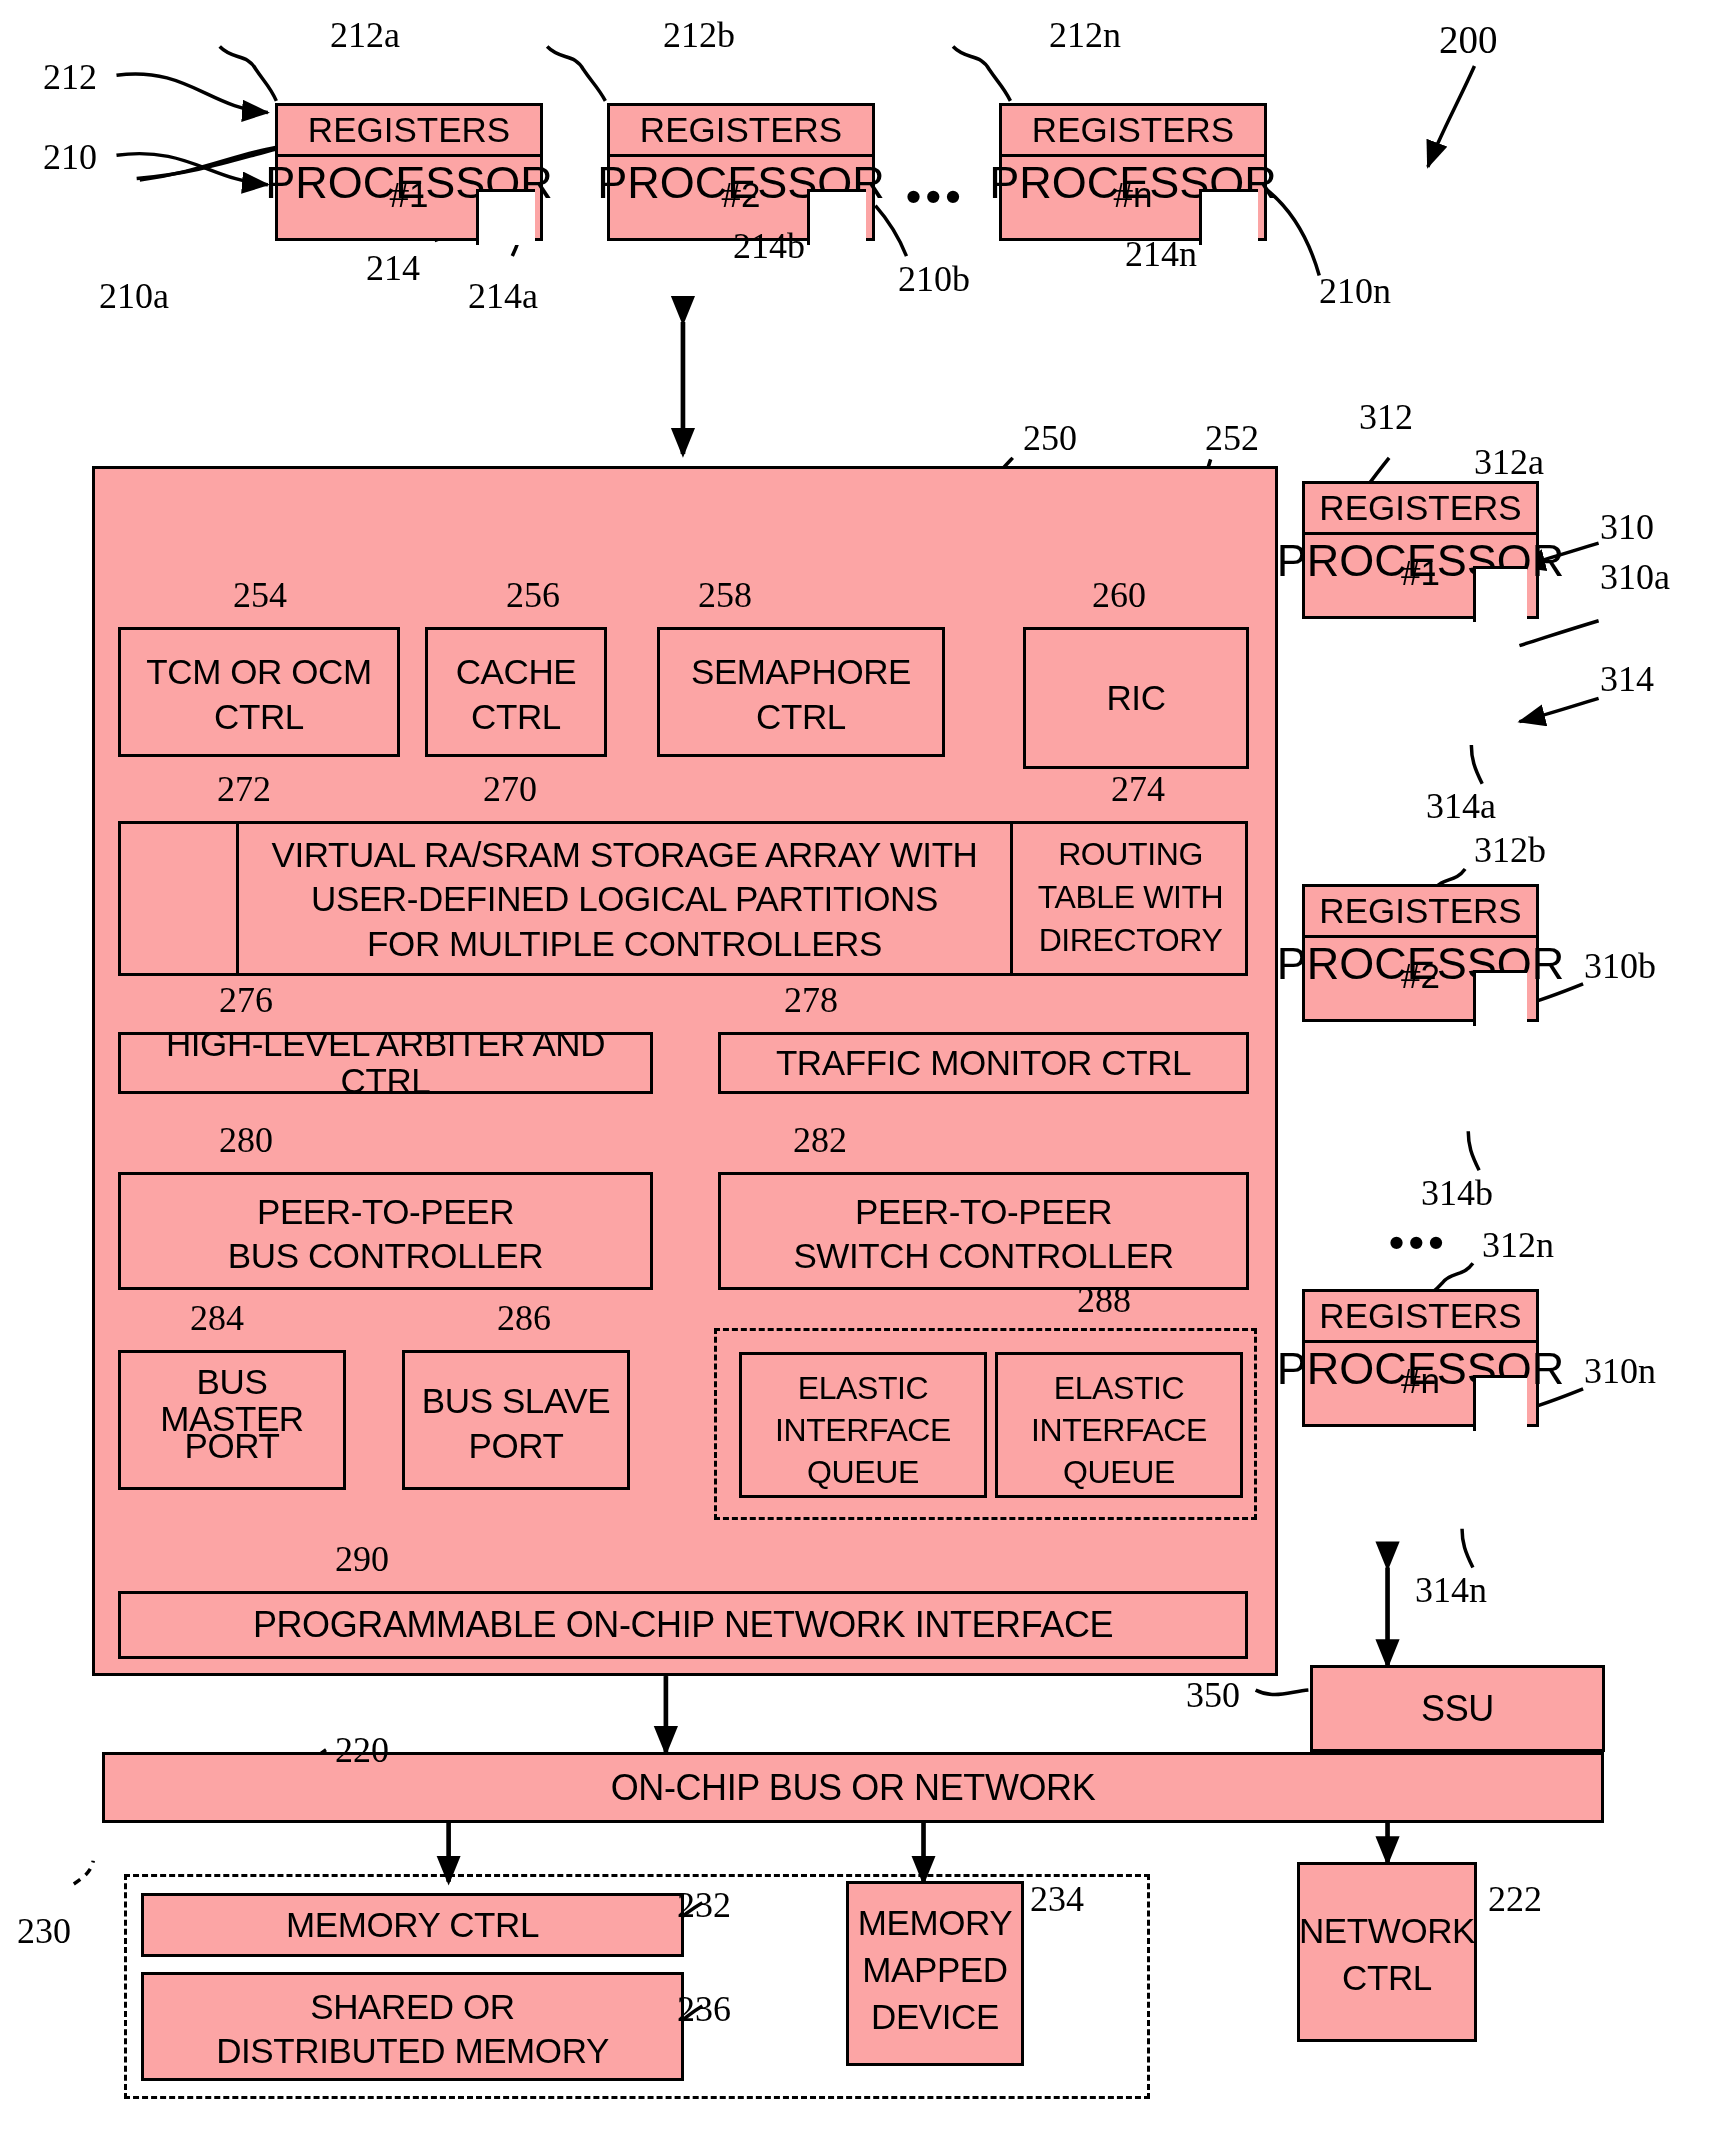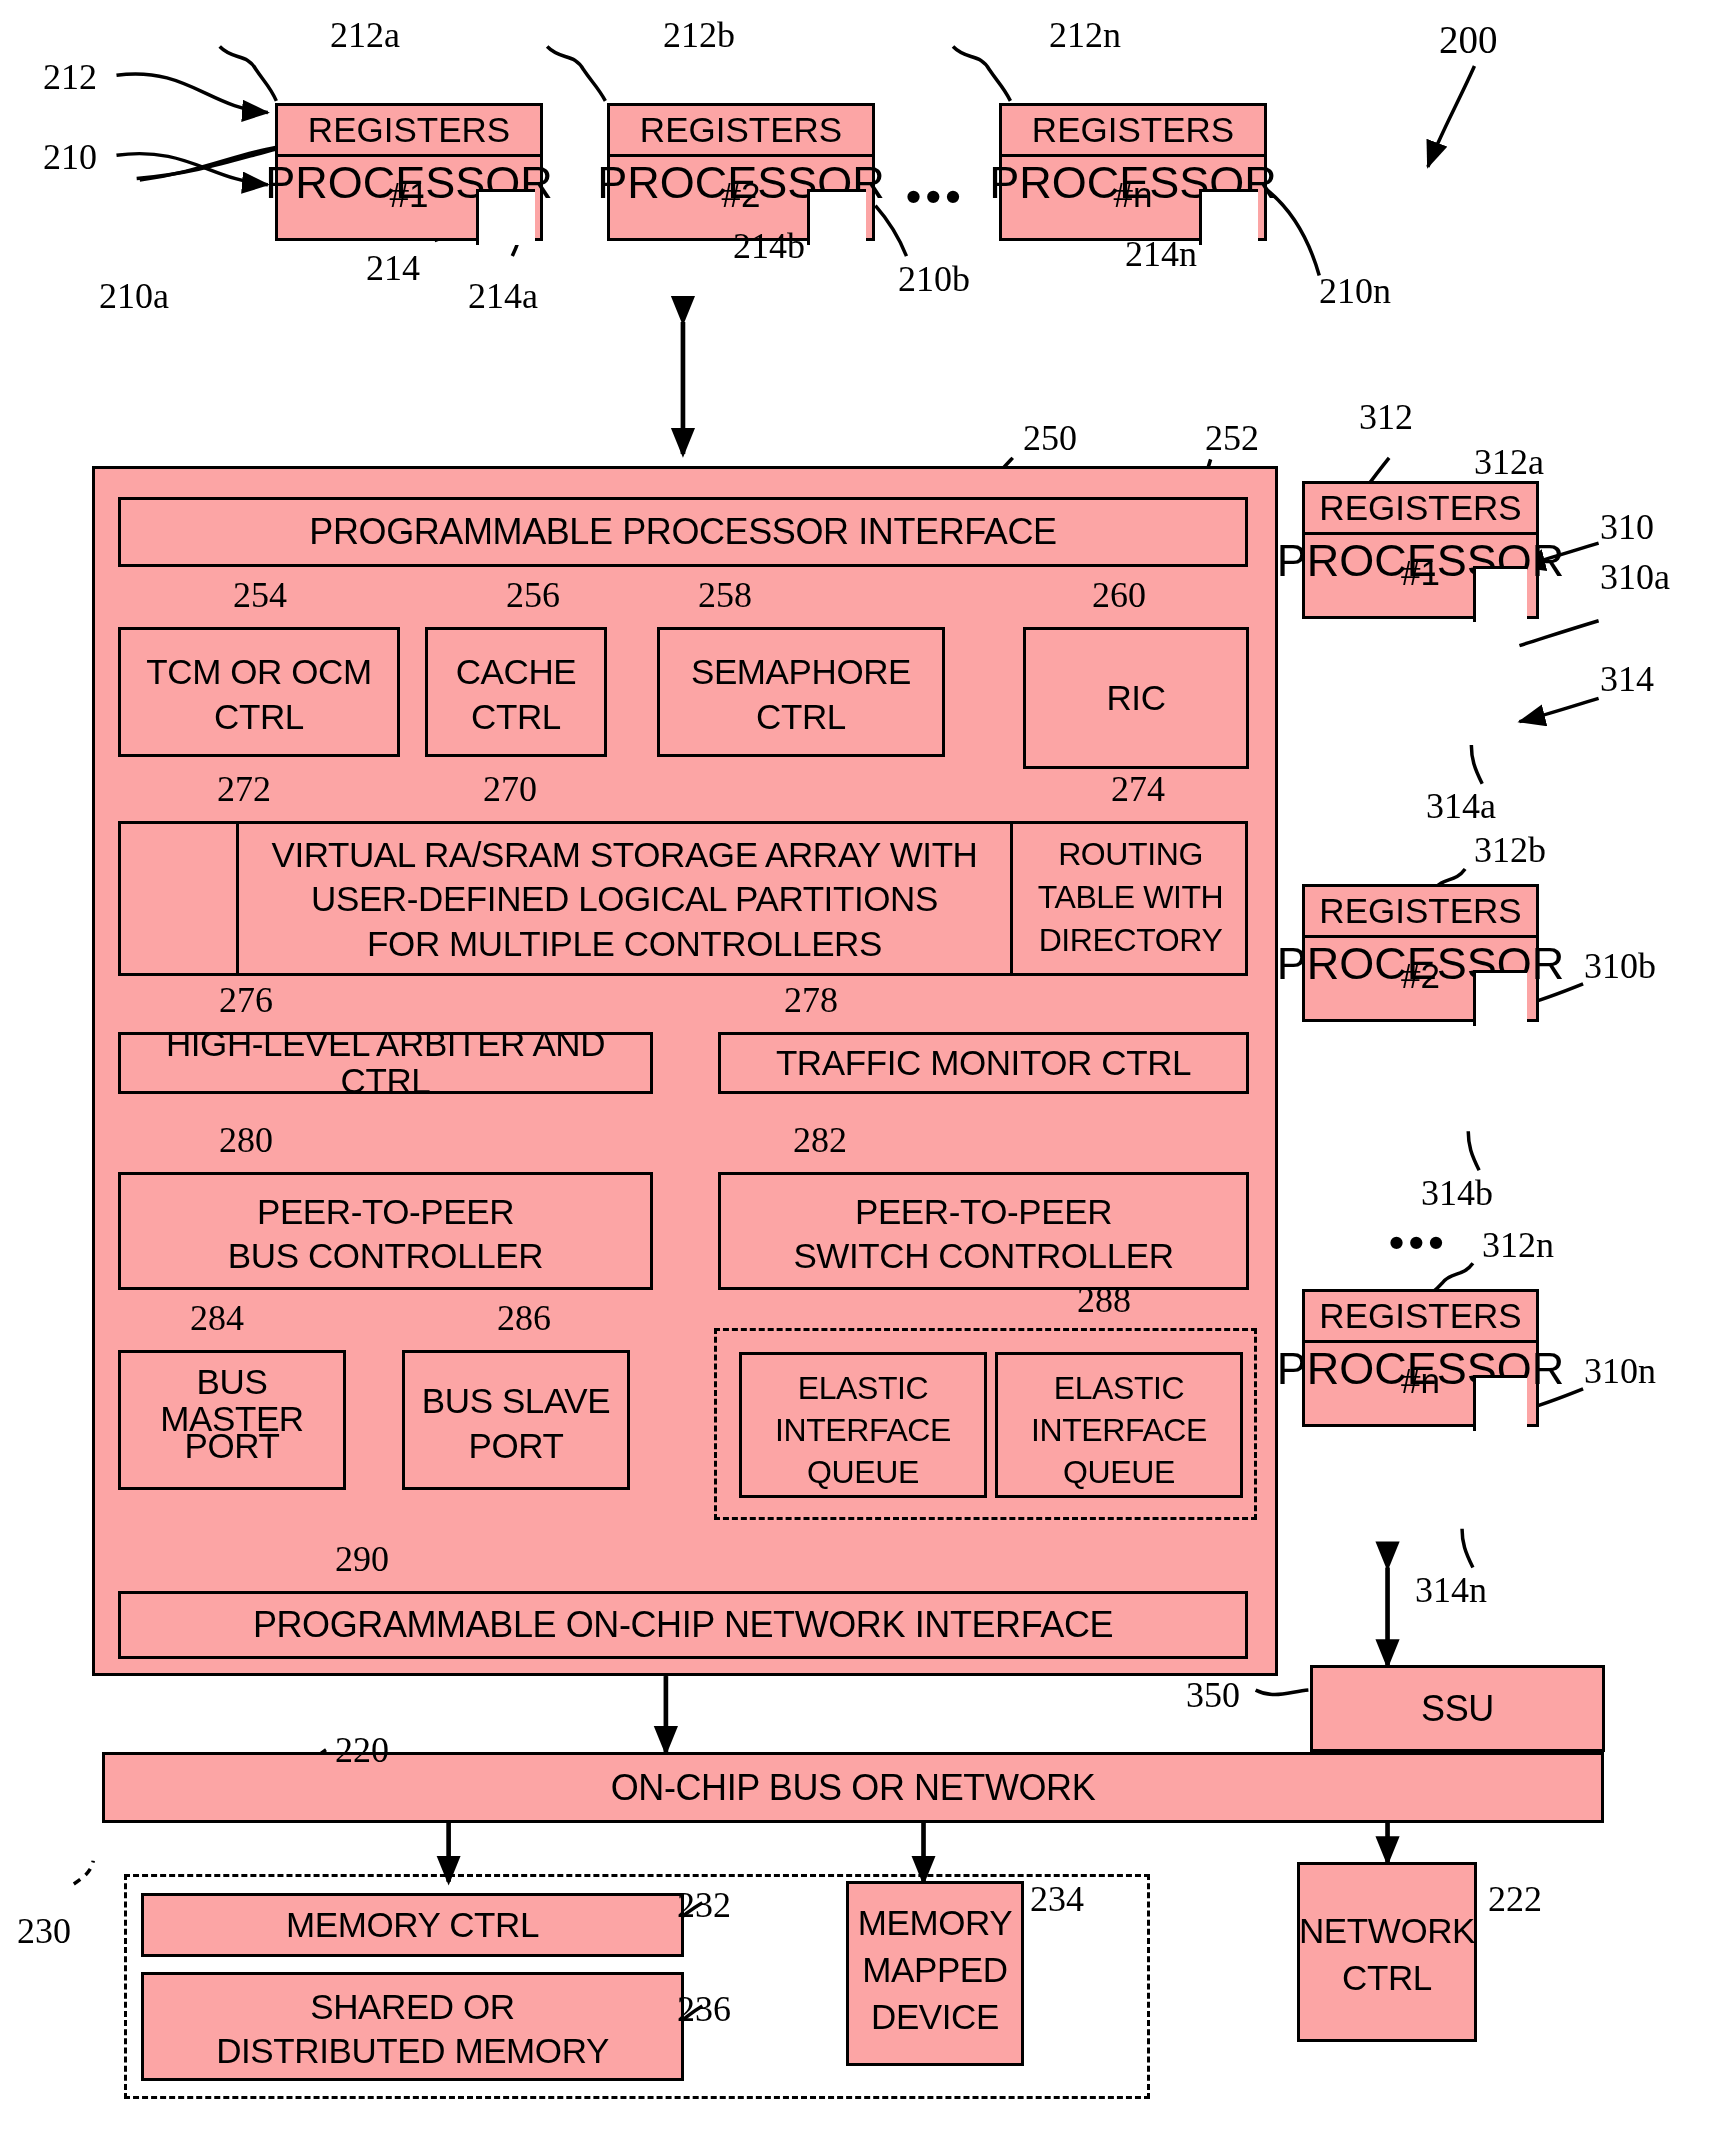--- a/index.html
+++ b/index.html
@@ -184,23 +184,20 @@
   <div class="ref" style="left:733px;top:225px;">214b</div>
   <div class="ref" style="left:898px;top:258px;">210b</div>
   <div class="ref" style="left:1125px;top:233px;">214n</div>
   <div class="ref" style="left:1319px;top:270px;">210n</div>
   <div class="ref" style="left:1439px;top:17px;font-size:39px;">200</div>
 
   <div class="box" style="left:92px;top:466px;width:1186px;height:1210px;"></div>
   <div class="ref" style="left:1023px;top:417px;">250</div>
   <div class="ref" style="left:1205px;top:417px;">252</div>
 
-  <div class="box thin" style="left:118px;top:497px;width:1130px;height:70px;">
-    <div class="lbl txt-lg" style="left:0;top:0;right:0;bottom:0;">PROGRAMMABLE PROCESSOR INTERFACE</div>
-  </div>
 
   <div class="box thin" style="left:118px;top:627px;width:282px;height:130px;">
     <div class="lbl txt" style="left:0;top:22px;right:0;height:40px;">TCM OR OCM</div>
     <div class="lbl txt" style="left:0;top:67px;right:0;height:40px;">CTRL</div>
   </div>
   <div class="ref" style="left:233px;top:574px;">254</div>
 
   <div class="box thin" style="left:425px;top:627px;width:182px;height:130px;">
     <div class="lbl txt" style="left:0;top:22px;right:0;height:40px;">CACHE</div>
     <div class="lbl txt" style="left:0;top:67px;right:0;height:40px;">CTRL</div>

